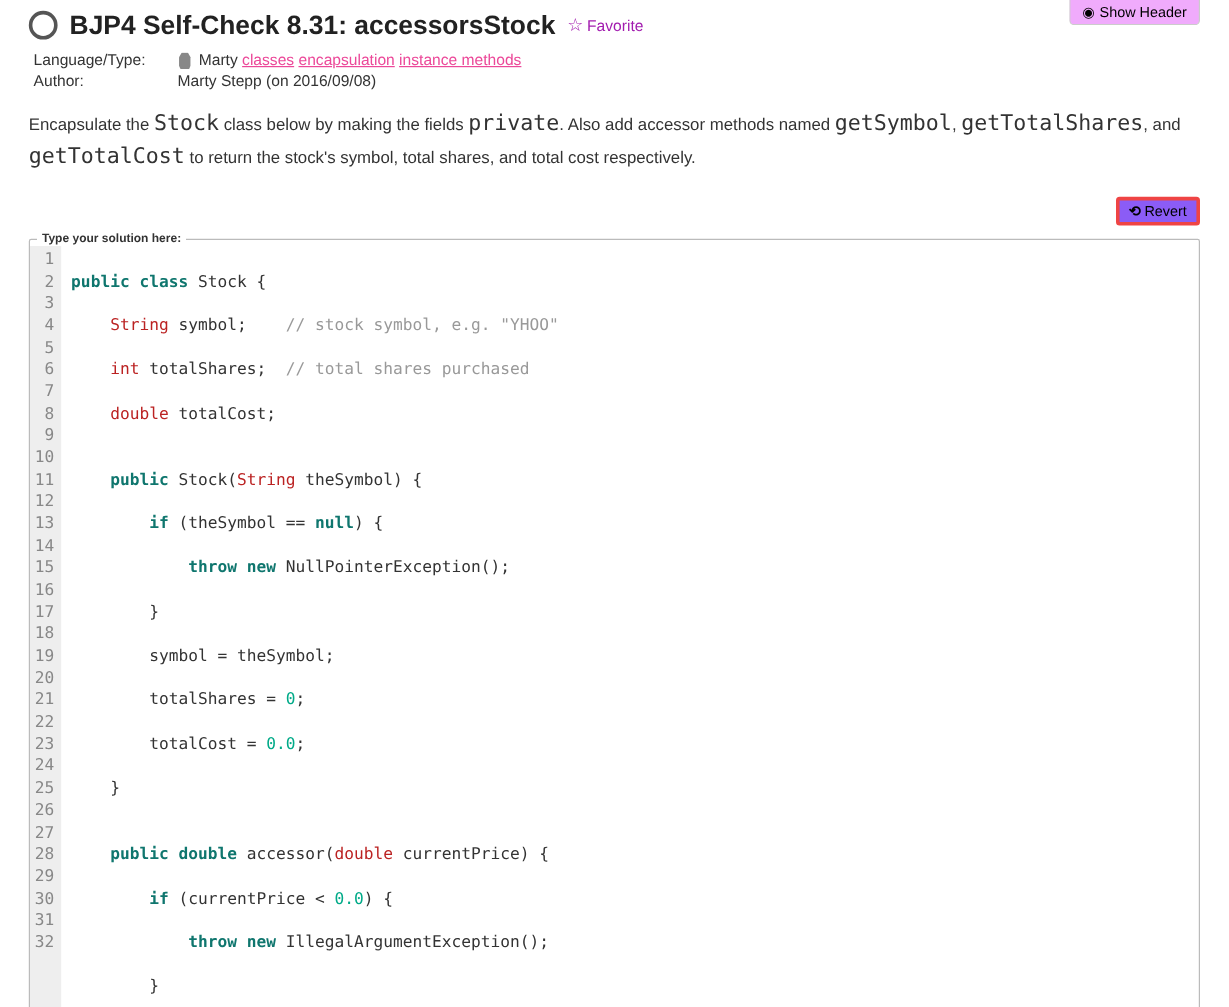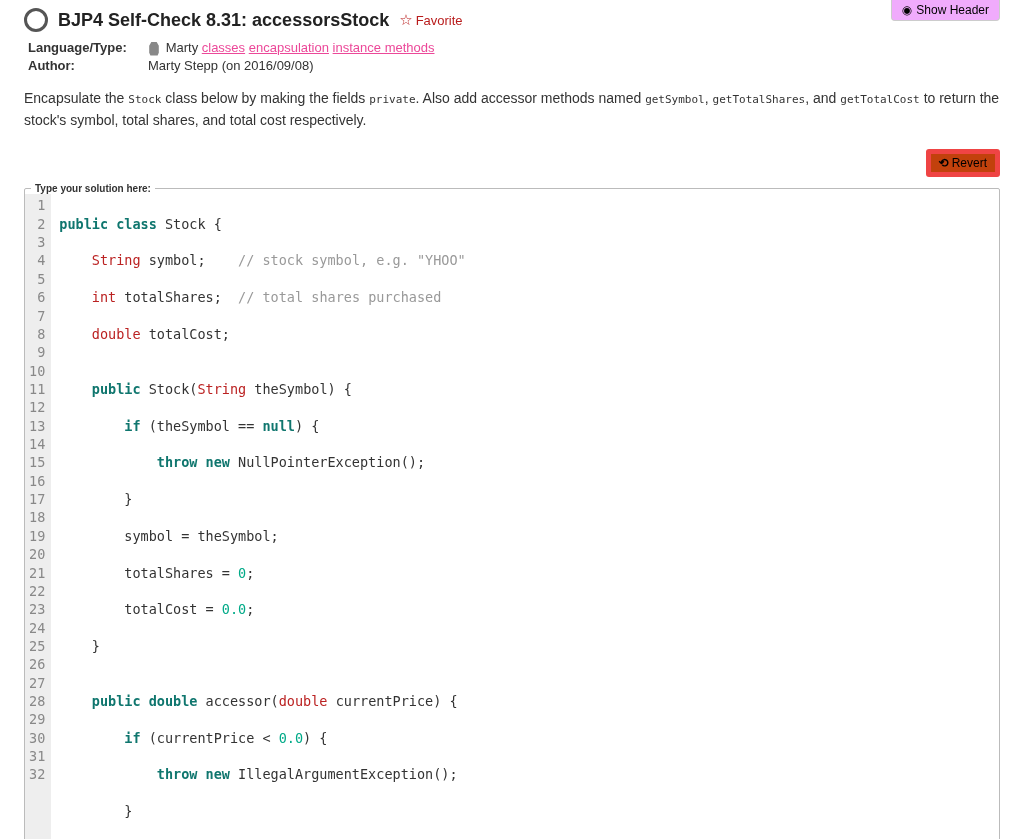--- a/index.html
+++ b/index.html
@@ -17,26 +17,26 @@
       margin-bottom: 4px;
     }
     .problem-icon {
       width: 18px;
       height: 18px;
       border: 3px solid #555;
       border-radius: 50%;
       flex-shrink: 0;
     }
     .title {
-      font-size: 18px;
+      font-size: 22px;
       font-weight: bold;
       color: #222;
     }
     .favorite {
-      color: #b91c1c;
+      color: #a21caf;
       font-size: 13px;
       cursor: pointer;
       display: flex;
       align-items: center;
       gap: 3px;
     }
     .star-outline::before {
       content: "☆";
       font-size: 15px;
     }
@@ -62,21 +62,21 @@
     .meta {
       margin-left: 4px;
       margin-top: 8px;
       font-size: 13px;
     }
     .meta-row {
       display: flex;
       margin-bottom: 2px;
     }
     .meta-label {
-      font-weight: bold;
+      font-weight: normal;
       width: 120px;
     }
     .meta-value {
       color: #333;
     }
     .meta-value a {
       color: #ec4899;
       text-decoration: underline;
     }
     .java-icon {
@@ -88,26 +88,26 @@
       vertical-align: middle;
       margin-right: 2px;
     }
     .description {
       margin: 14px 0 18px 0;
       font-size: 14px;
       line-height: 1.6;
     }
     code.inline {
       font-family: Menlo, Consolas, monospace;
-      font-size: 11px;
+      font-size: 18px;
     }
     .revert-btn {
       float: right;
-      background: #c2410c;
-      border: 5px solid #ef4444;
+      background: #8b5cf6;
+      border: 3px solid #ef4444;
       border-radius: 3px;
       padding: 2px 8px;
       font-size: 12px;
       cursor: pointer;
       display: flex;
       align-items: center;
       gap: 3px;
       margin-bottom: 6px;
     }
     .revert-icon::before {

